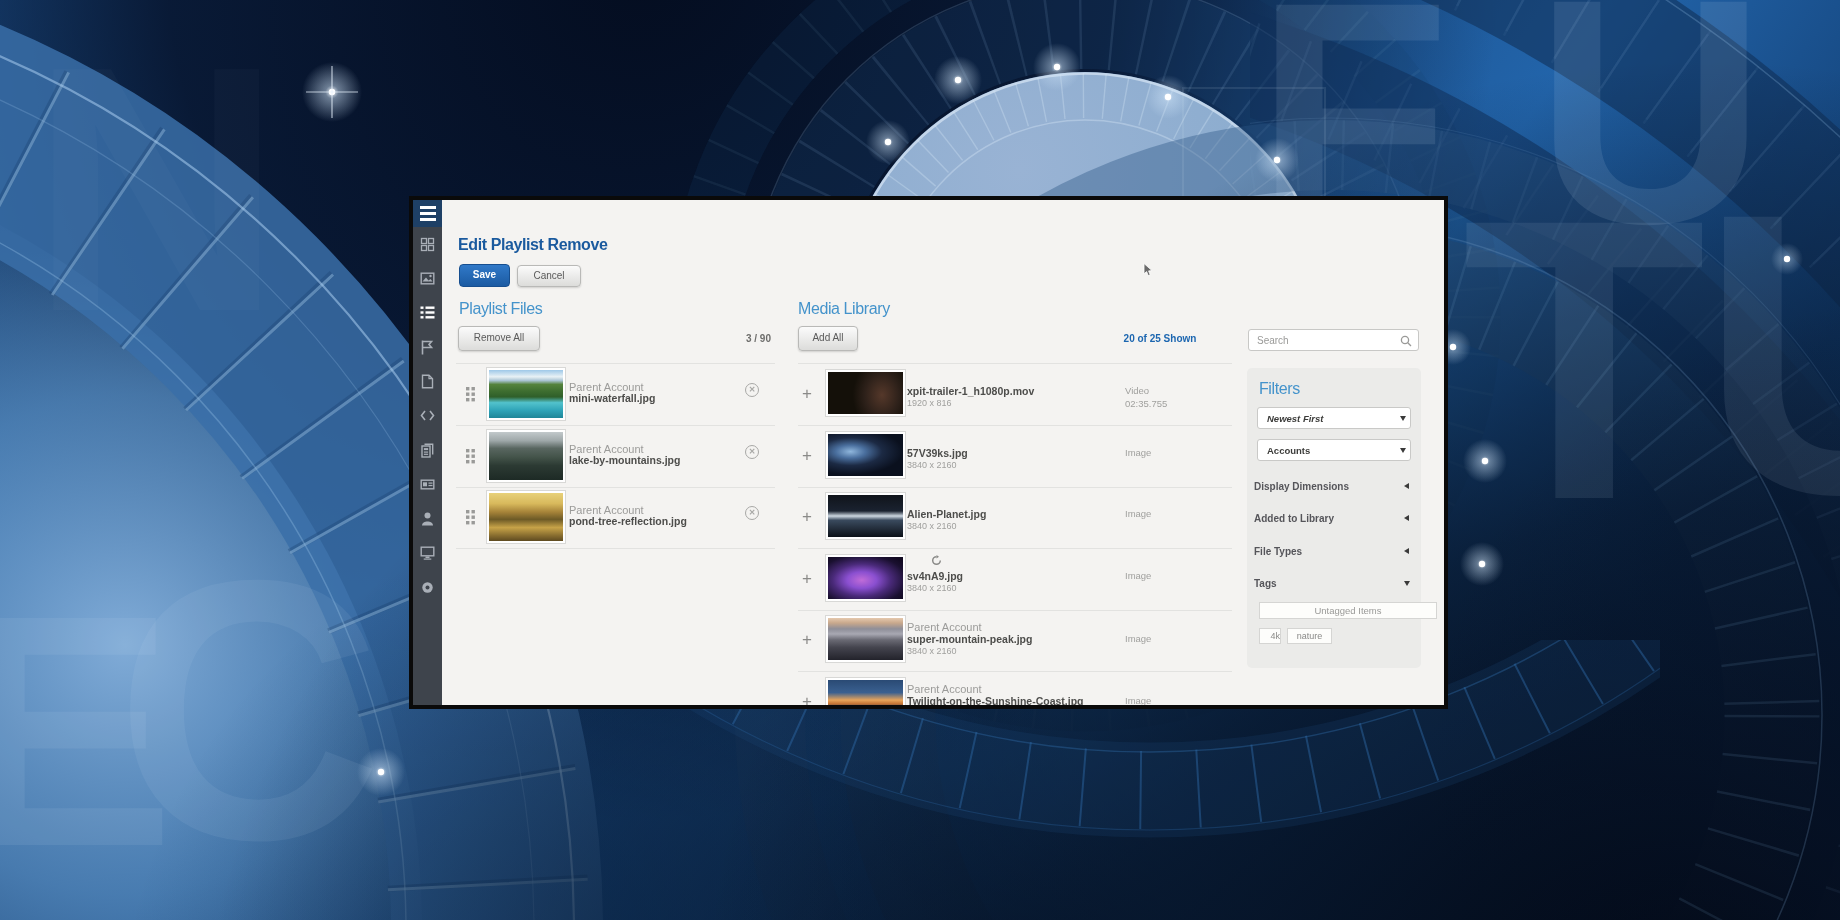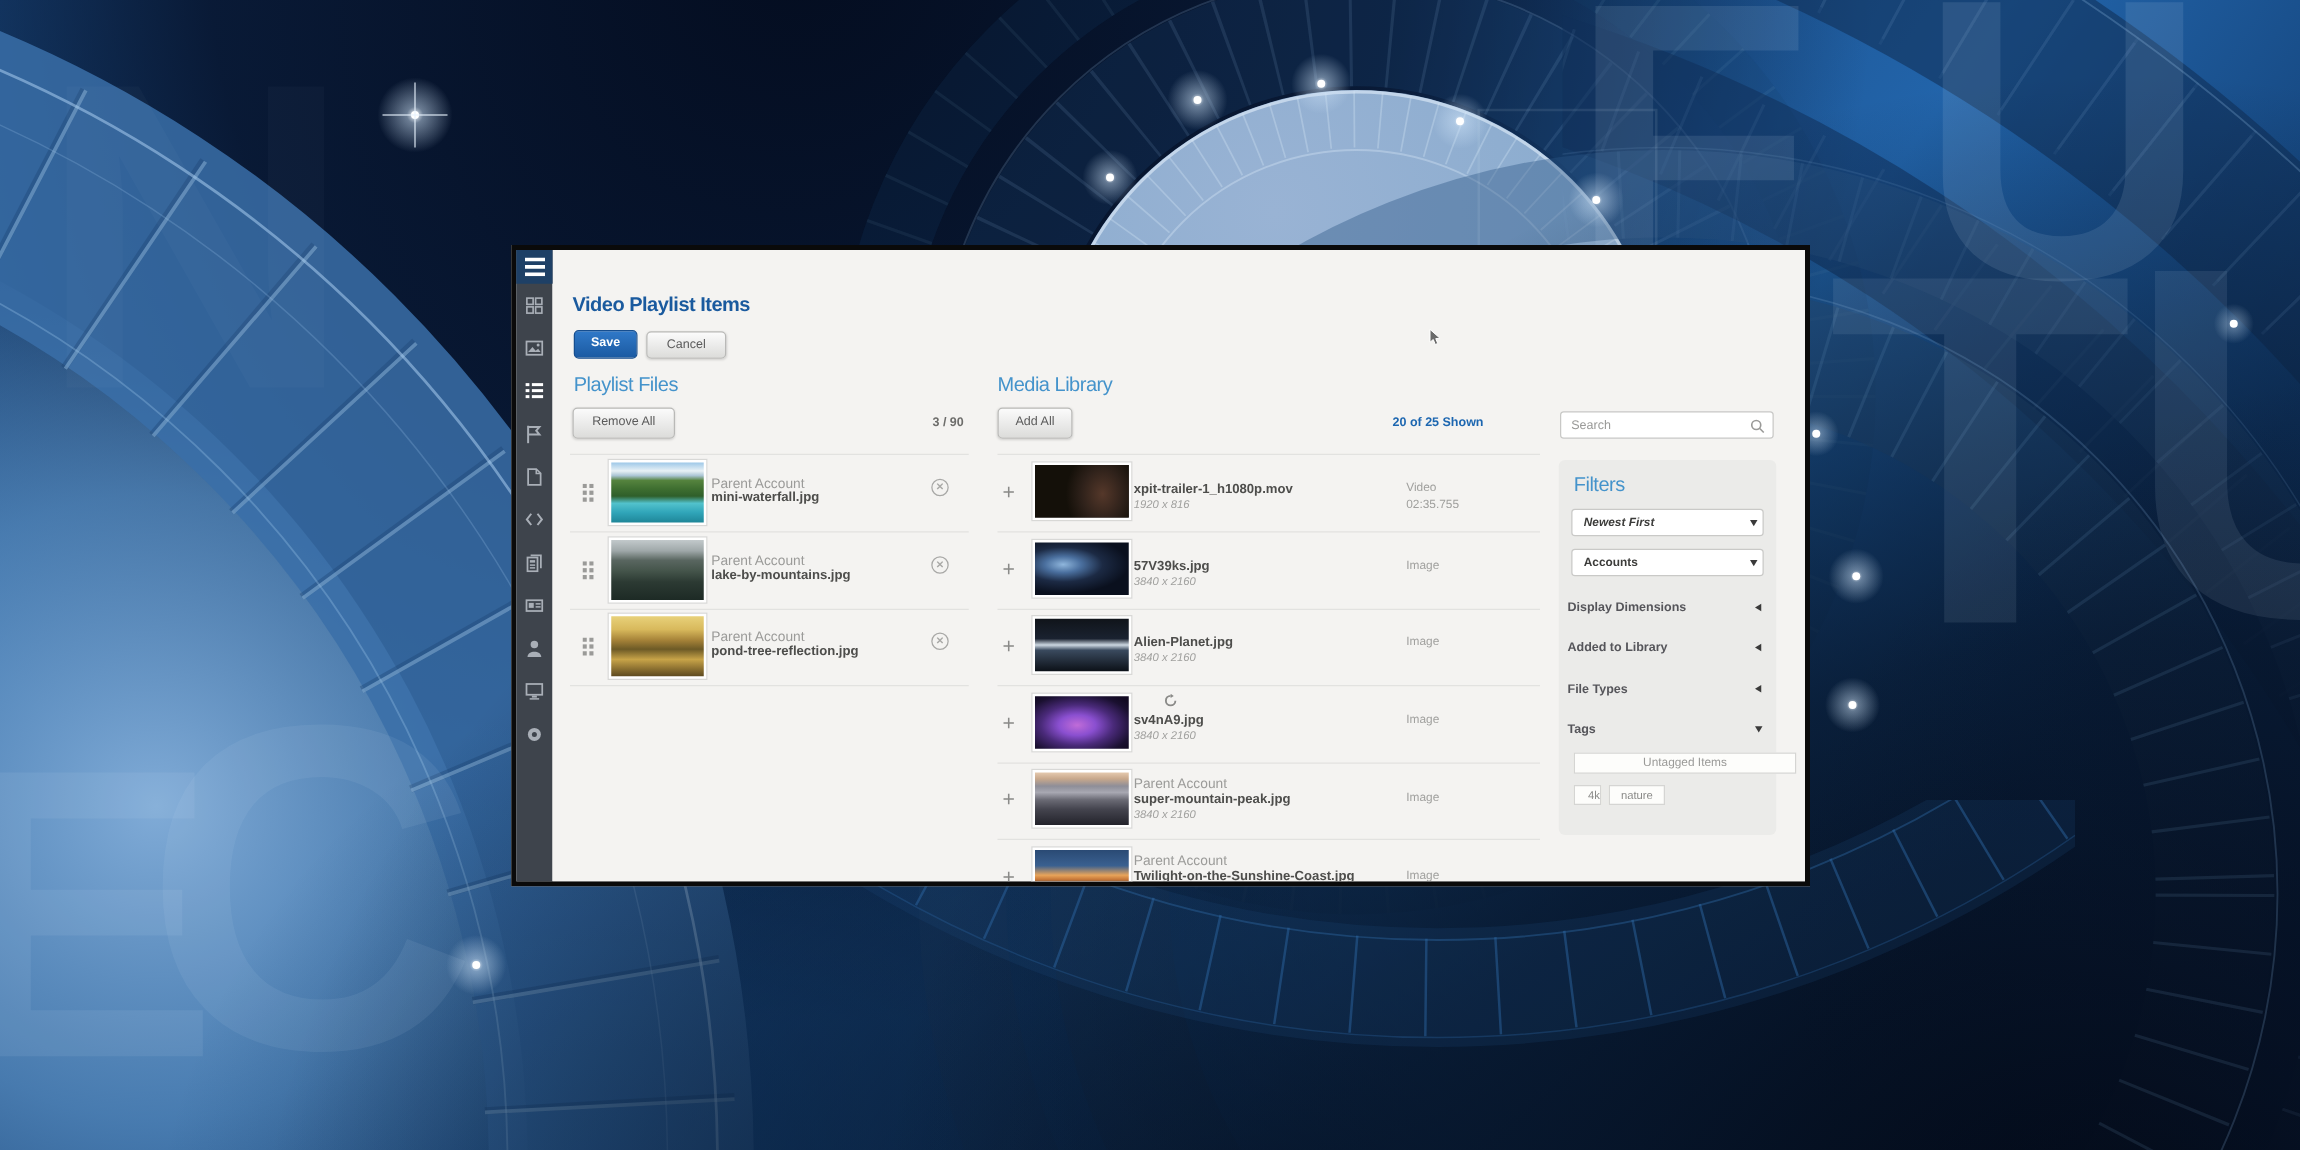--- a/index.html
+++ b/index.html
@@ -7,21 +7,21 @@
 .hambox{position:absolute;left:0;top:0;width:29px;height:27px;background:#1e4066;}
 .topbar{position:absolute;left:29px;top:0;right:0;height:27px;background:linear-gradient(180deg,#2266ae,#17508f);}
 .content{position:absolute;left:29px;top:27px;right:0;bottom:0;background:#f4f3f1;overflow:hidden;}
 .h1{position:absolute;left:16px;top:9px;font-size:16px;font-weight:bold;color:#1a5a9e;letter-spacing:-0.4px;}
 .btn-blue{position:absolute;left:17px;top:37px;width:49px;height:21px;background:linear-gradient(180deg,#3079c8,#1b5aa2);border:1px solid #164e8f;border-radius:4px;color:#fff;font-size:10px;font-weight:bold;text-align:center;line-height:20px;}
 .btn-gray{background:linear-gradient(180deg,#fbfbfb,#dcdcda);border:1px solid #b9b9b7;border-radius:4px;color:#5a5a5a;font-size:10px;font-weight:normal;text-align:center;box-shadow:0 1px 2px rgba(0,0,0,0.15);}
 .sech{position:absolute;font-size:16px;color:#4493cb;letter-spacing:-0.4px;}
 .row-line{position:absolute;height:1px;background:#e2e2e0;}
 .pa{position:absolute;font-size:11px;color:#9b9b99;}
 .fn{position:absolute;font-size:10.5px;font-weight:bold;color:#4d4d4b;}
-.dim{position:absolute;font-size:9px;color:#a0a09e;font-style:italic;}
+.dim{position:absolute;font-size:9px;color:#a0a09e;}
 .typ{position:absolute;font-size:9.5px;color:#a0a09e;}
 .thumbf{position:absolute;background:#fff;border:1px solid #d8d8d6;}
 .thumb{position:absolute;left:2px;top:2px;}
 .xbtn{position:absolute;width:12px;height:12px;border:1.5px solid #a8a8a6;border-radius:50%;color:#a8a8a6;font-size:8px;font-weight:bold;text-align:center;line-height:11px;}
 .plus{position:absolute;font-size:17px;color:#8a8a88;font-weight:normal;}
 .drag{position:absolute;width:9px;height:15px;}
 .fpanel{position:absolute;left:805px;top:141px;width:174px;height:300px;background:#ebebe9;border-radius:5px;}
 .dd{position:absolute;left:10px;width:154px;height:22px;background:#fff;border:1px solid #c9c9c7;border-radius:3px;font-size:9.5px;font-weight:bold;color:#3c3c3a;line-height:22px;padding-left:9px;box-sizing:border-box;}
 .fhead{position:absolute;left:7px;width:160px;height:21px;font-size:10px;font-weight:bold;color:#55555a;line-height:21px;}
 .arrow-r{position:absolute;right:5px;top:7px;width:0;height:0;border-top:3.5px solid transparent;border-bottom:3.5px solid transparent;border-right:5px solid #3a3a3a;}
@@ -293,29 +293,29 @@
  <div class="hambox">
   <svg style="position:absolute;left:7px;top:6px" width="16" height="15" viewBox="0 0 16 15">
         <g fill="#fff">
           <rect y="0" width="16" height="3"></rect>
           <rect y="6" width="16" height="3"></rect>
           <rect y="12" width="16" height="3"></rect>
         </g>
       </svg>
  </div>
  <div class="content" id="content">
-  <div class="h1">Video Playlist Items</div>
+  <div class="h1">Edit Playlist Remove</div>
   <div class="btn-blue">Save</div>
   <div class="btn-gray" style="position:absolute;left:75px;top:38px;width:62px;height:20px;line-height:19px;">Cancel</div>
   <div class="sech" style="left:17px;top:73px;">Playlist Files</div>
   <div class="btn-gray" style="position:absolute;left:16px;top:99px;width:80px;height:23px;line-height:22px;">Remove All</div>
   <div style="position:absolute;left:260px;top:106px;width:69px;text-align:right;font-size:10px;font-weight:bold;color:#6d6d6b;">3 / 90</div>
   <div class="sech" style="left:356px;top:73px;">Media Library</div>
   <div class="btn-gray" style="position:absolute;left:356px;top:99px;width:58px;height:23px;line-height:22px;">Add All</div>
-  <div style="position:absolute;left:672px;top:106px;width:156px;text-align:left;font-size:10px;font-weight:bold;color:#1c66b0;">20 of 25 Shown</div>
+  <div style="position:absolute;left:640px;top:106px;width:156px;text-align:center;font-size:10px;font-weight:bold;color:#1c66b0;">20 of 25 Shown</div>
   <div style="position:absolute;left:806px;top:102px;width:171px;height:22px;background:#fff;border:1px solid #c8c8c6;border-radius:3px;box-sizing:border-box;">
     <span style="position:absolute;left:8px;top:5px;font-size:10px;color:#9a9a98;">Search</span>
     <svg style="position:absolute;right:6px;top:5px" width="12" height="12" viewBox="0 0 12 12">
           <circle cx="5" cy="5" r="3.6" fill="none" stroke="#9a9a98" stroke-width="1.3"></circle>
           <line x1="7.8" y1="7.8" x2="11" y2="11" stroke="#9a9a98" stroke-width="1.3"></line>
         </svg>
   </div>
   <div id="plist">
         <div class="row-line" style="left:14px;top:136px;width:319px;"></div>
         <div class="drag" style="left:24px;top:160px"><svg width="9" height="15" viewBox="0 0 9 15">

